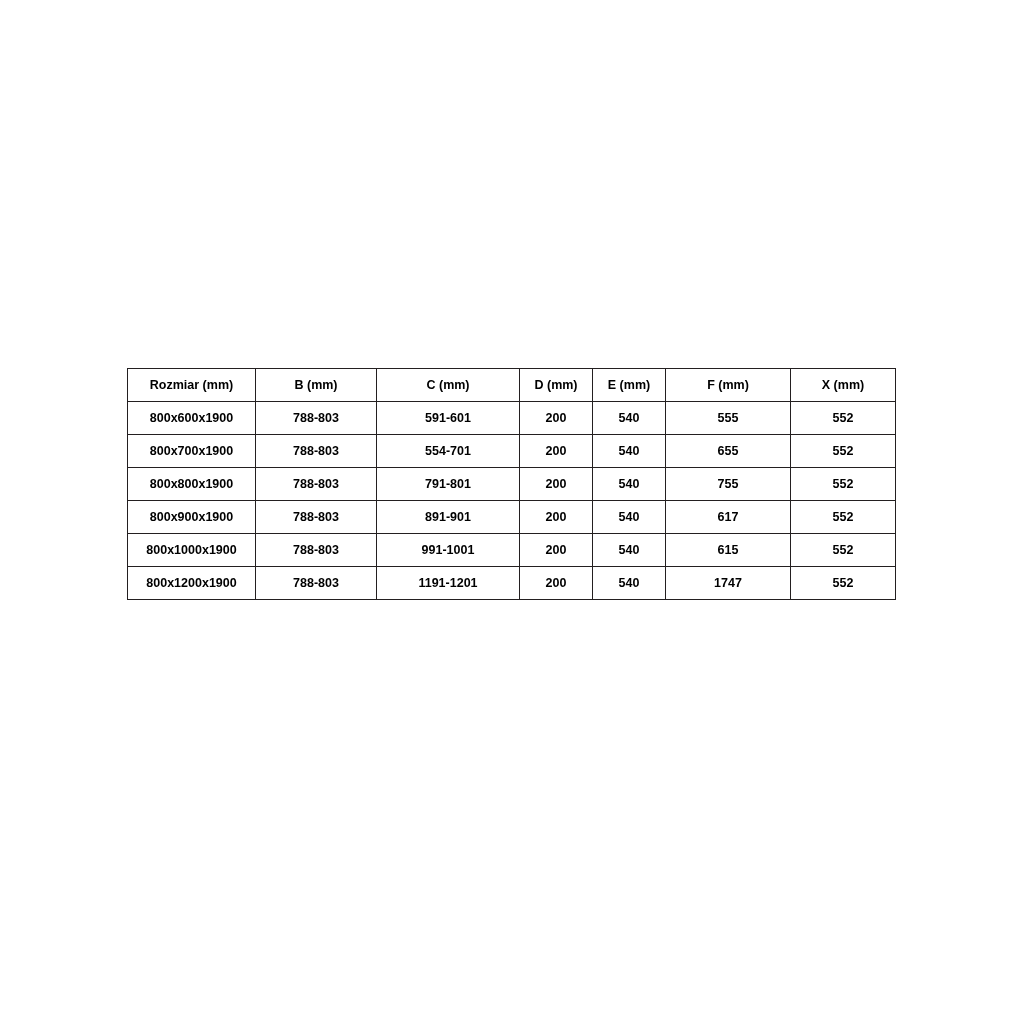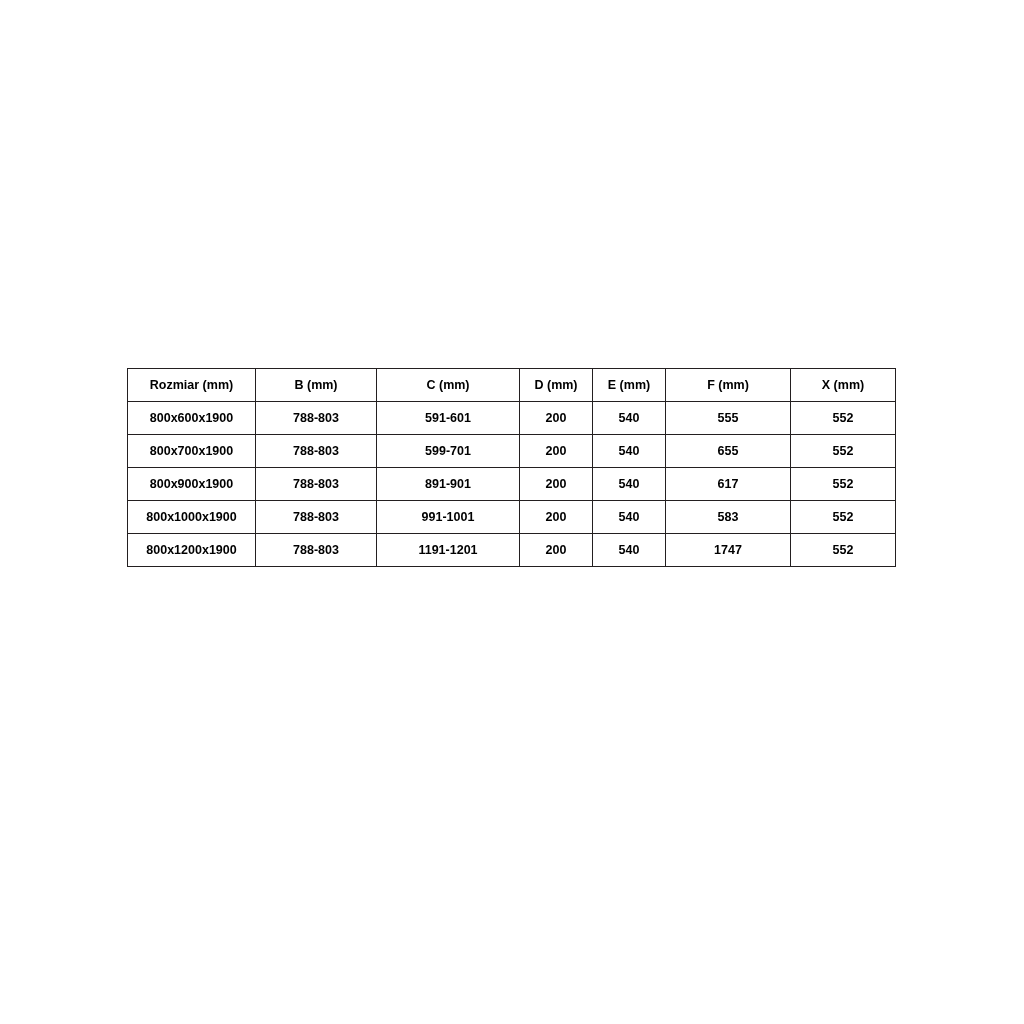--- a/index.html
+++ b/index.html
@@ -93,42 +93,51 @@
           <td>788-803</td>
           <td>591-601</td>
           <td>200</td>
           <td>540</td>
           <td>555</td>
           <td>552</td>
         </tr>
         <tr>
           <td>800x700x1900</td>
           <td>788-803</td>
-          <td>599-701</td>
+          <td>554-701</td>
           <td>200</td>
           <td>540</td>
           <td>655</td>
+          <td>552</td>
+        </tr>
+        <tr>
+          <td>800x800x1900</td>
+          <td>788-803</td>
+          <td>791-801</td>
+          <td>200</td>
+          <td>540</td>
+          <td>755</td>
           <td>552</td>
         </tr>
         <tr>
           <td>800x900x1900</td>
           <td>788-803</td>
           <td>891-901</td>
           <td>200</td>
           <td>540</td>
           <td>617</td>
           <td>552</td>
         </tr>
         <tr>
           <td>800x1000x1900</td>
           <td>788-803</td>
           <td>991-1001</td>
           <td>200</td>
           <td>540</td>
-          <td>583</td>
+          <td>615</td>
           <td>552</td>
         </tr>
         <tr>
           <td>800x1200x1900</td>
           <td>788-803</td>
           <td>1191-1201</td>
           <td>200</td>
           <td>540</td>
           <td>1747</td>
           <td>552</td>

